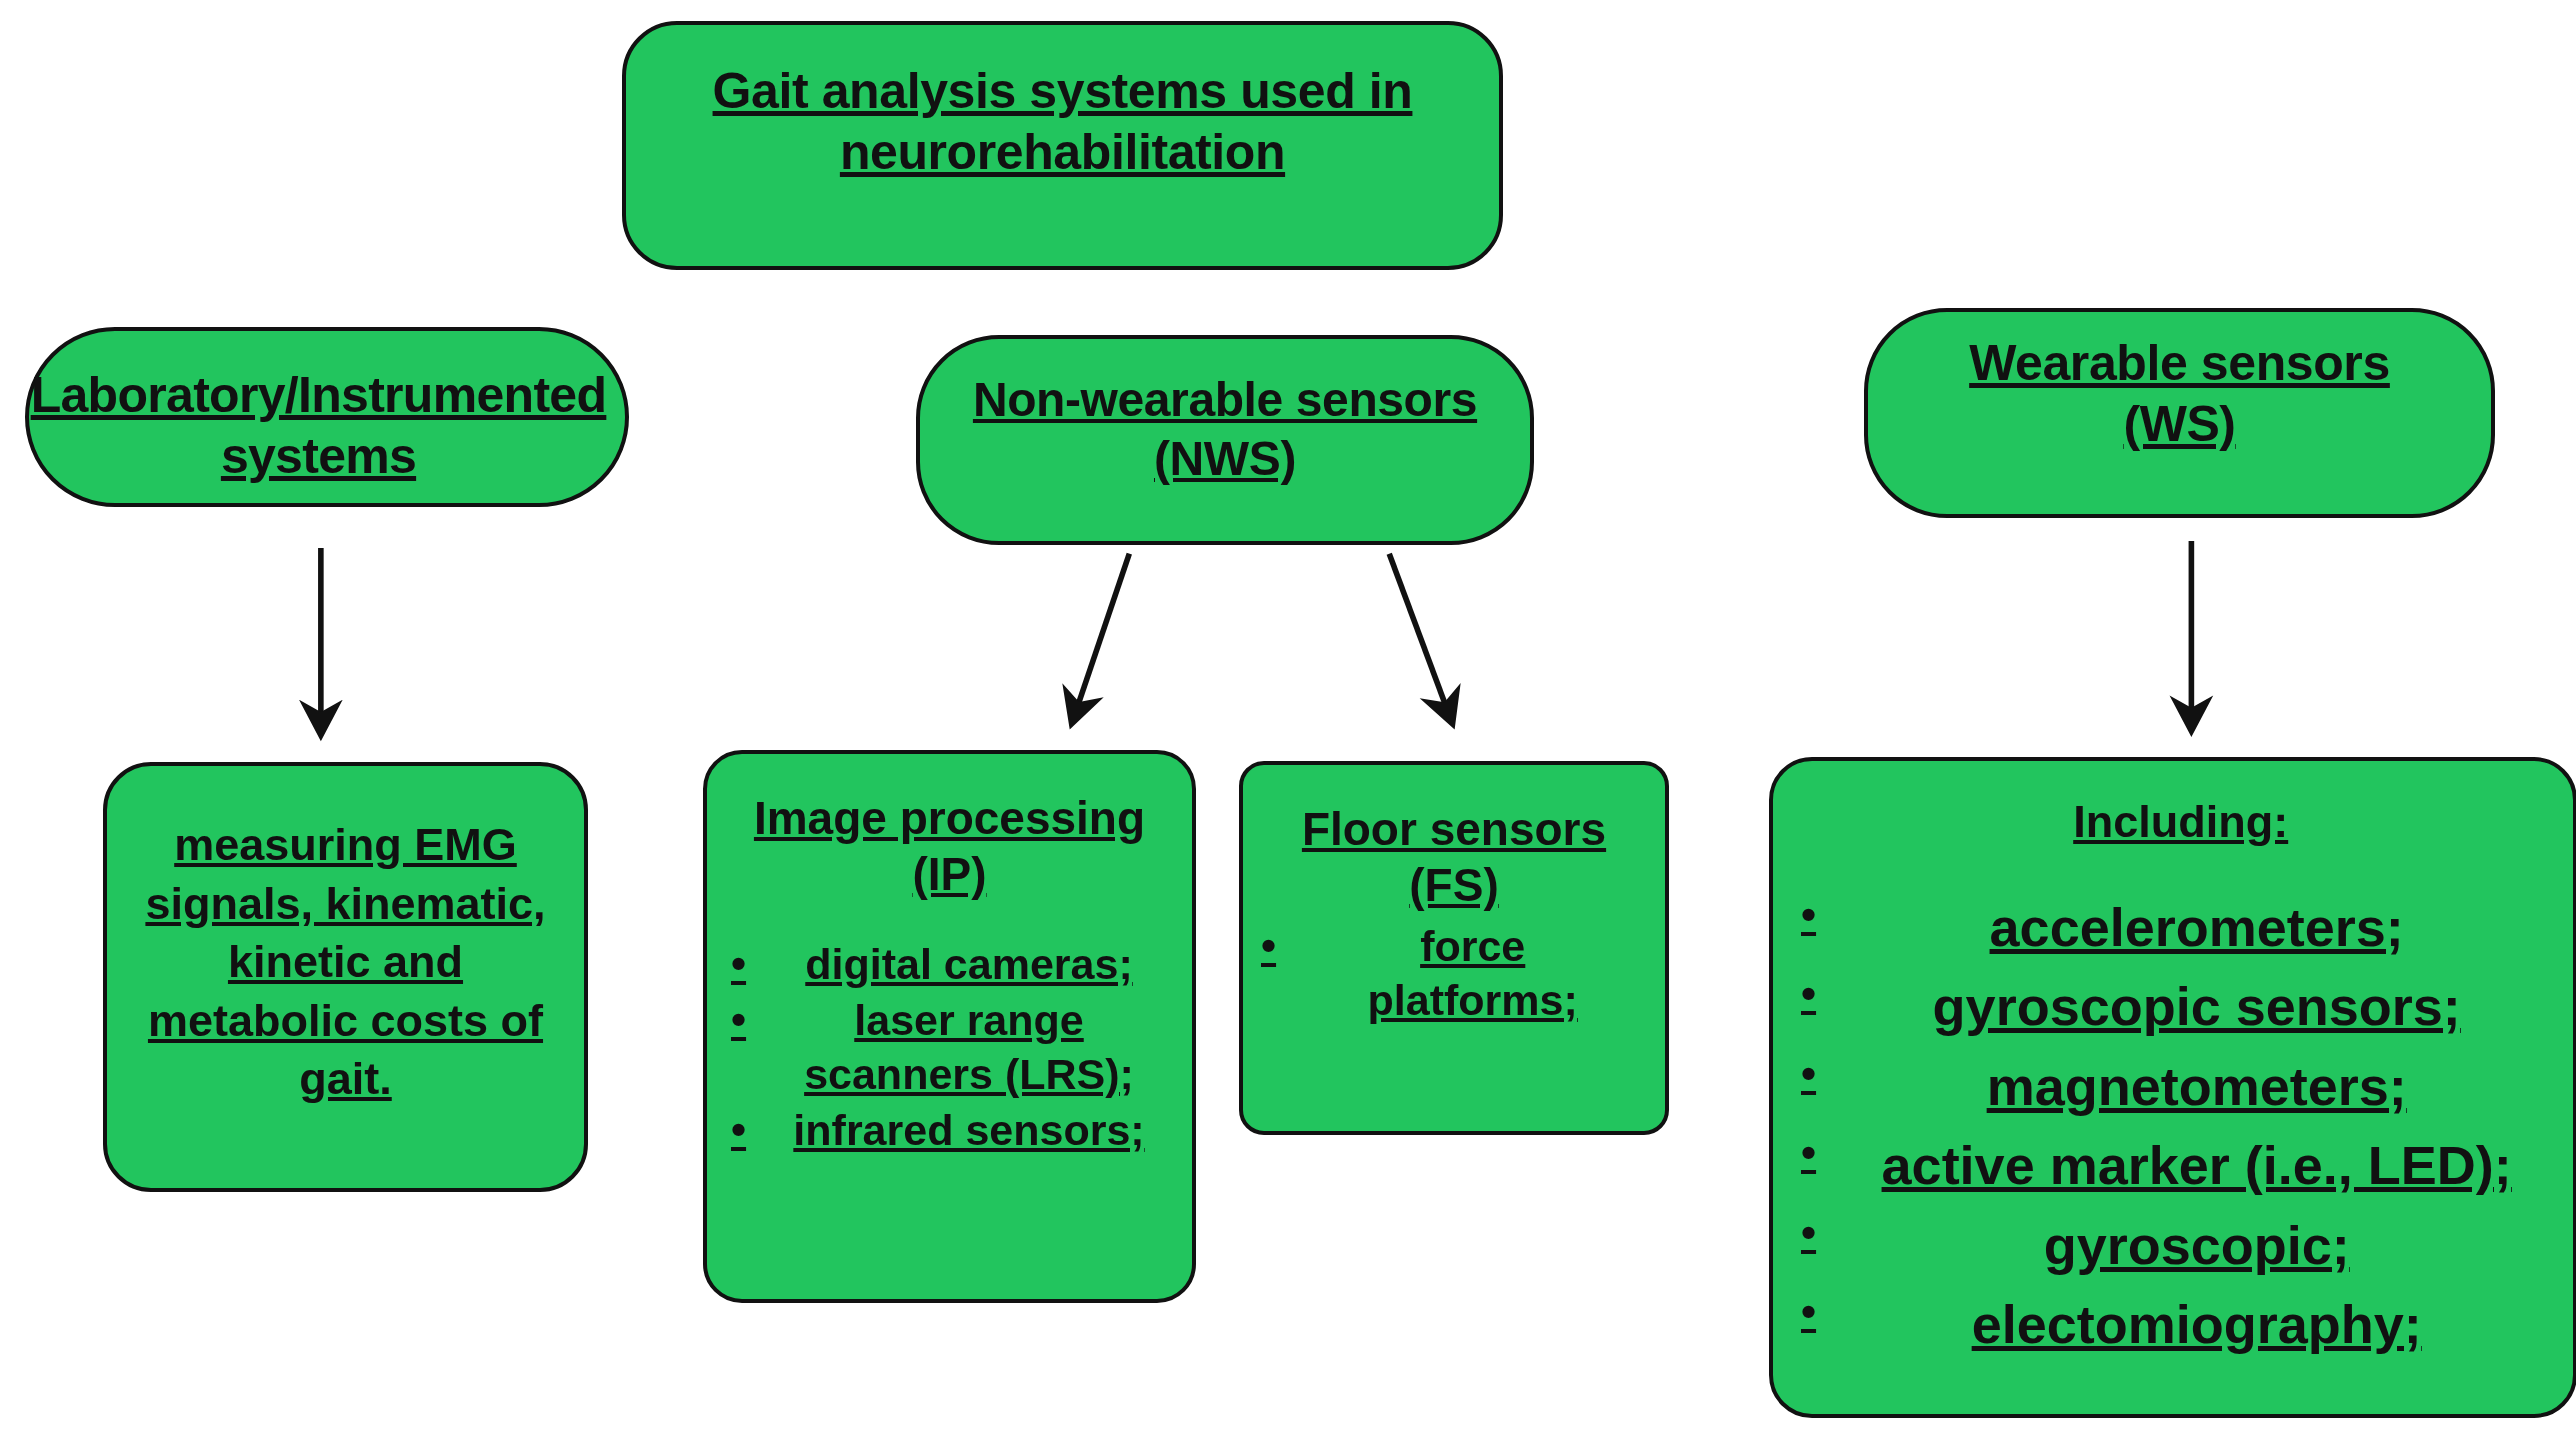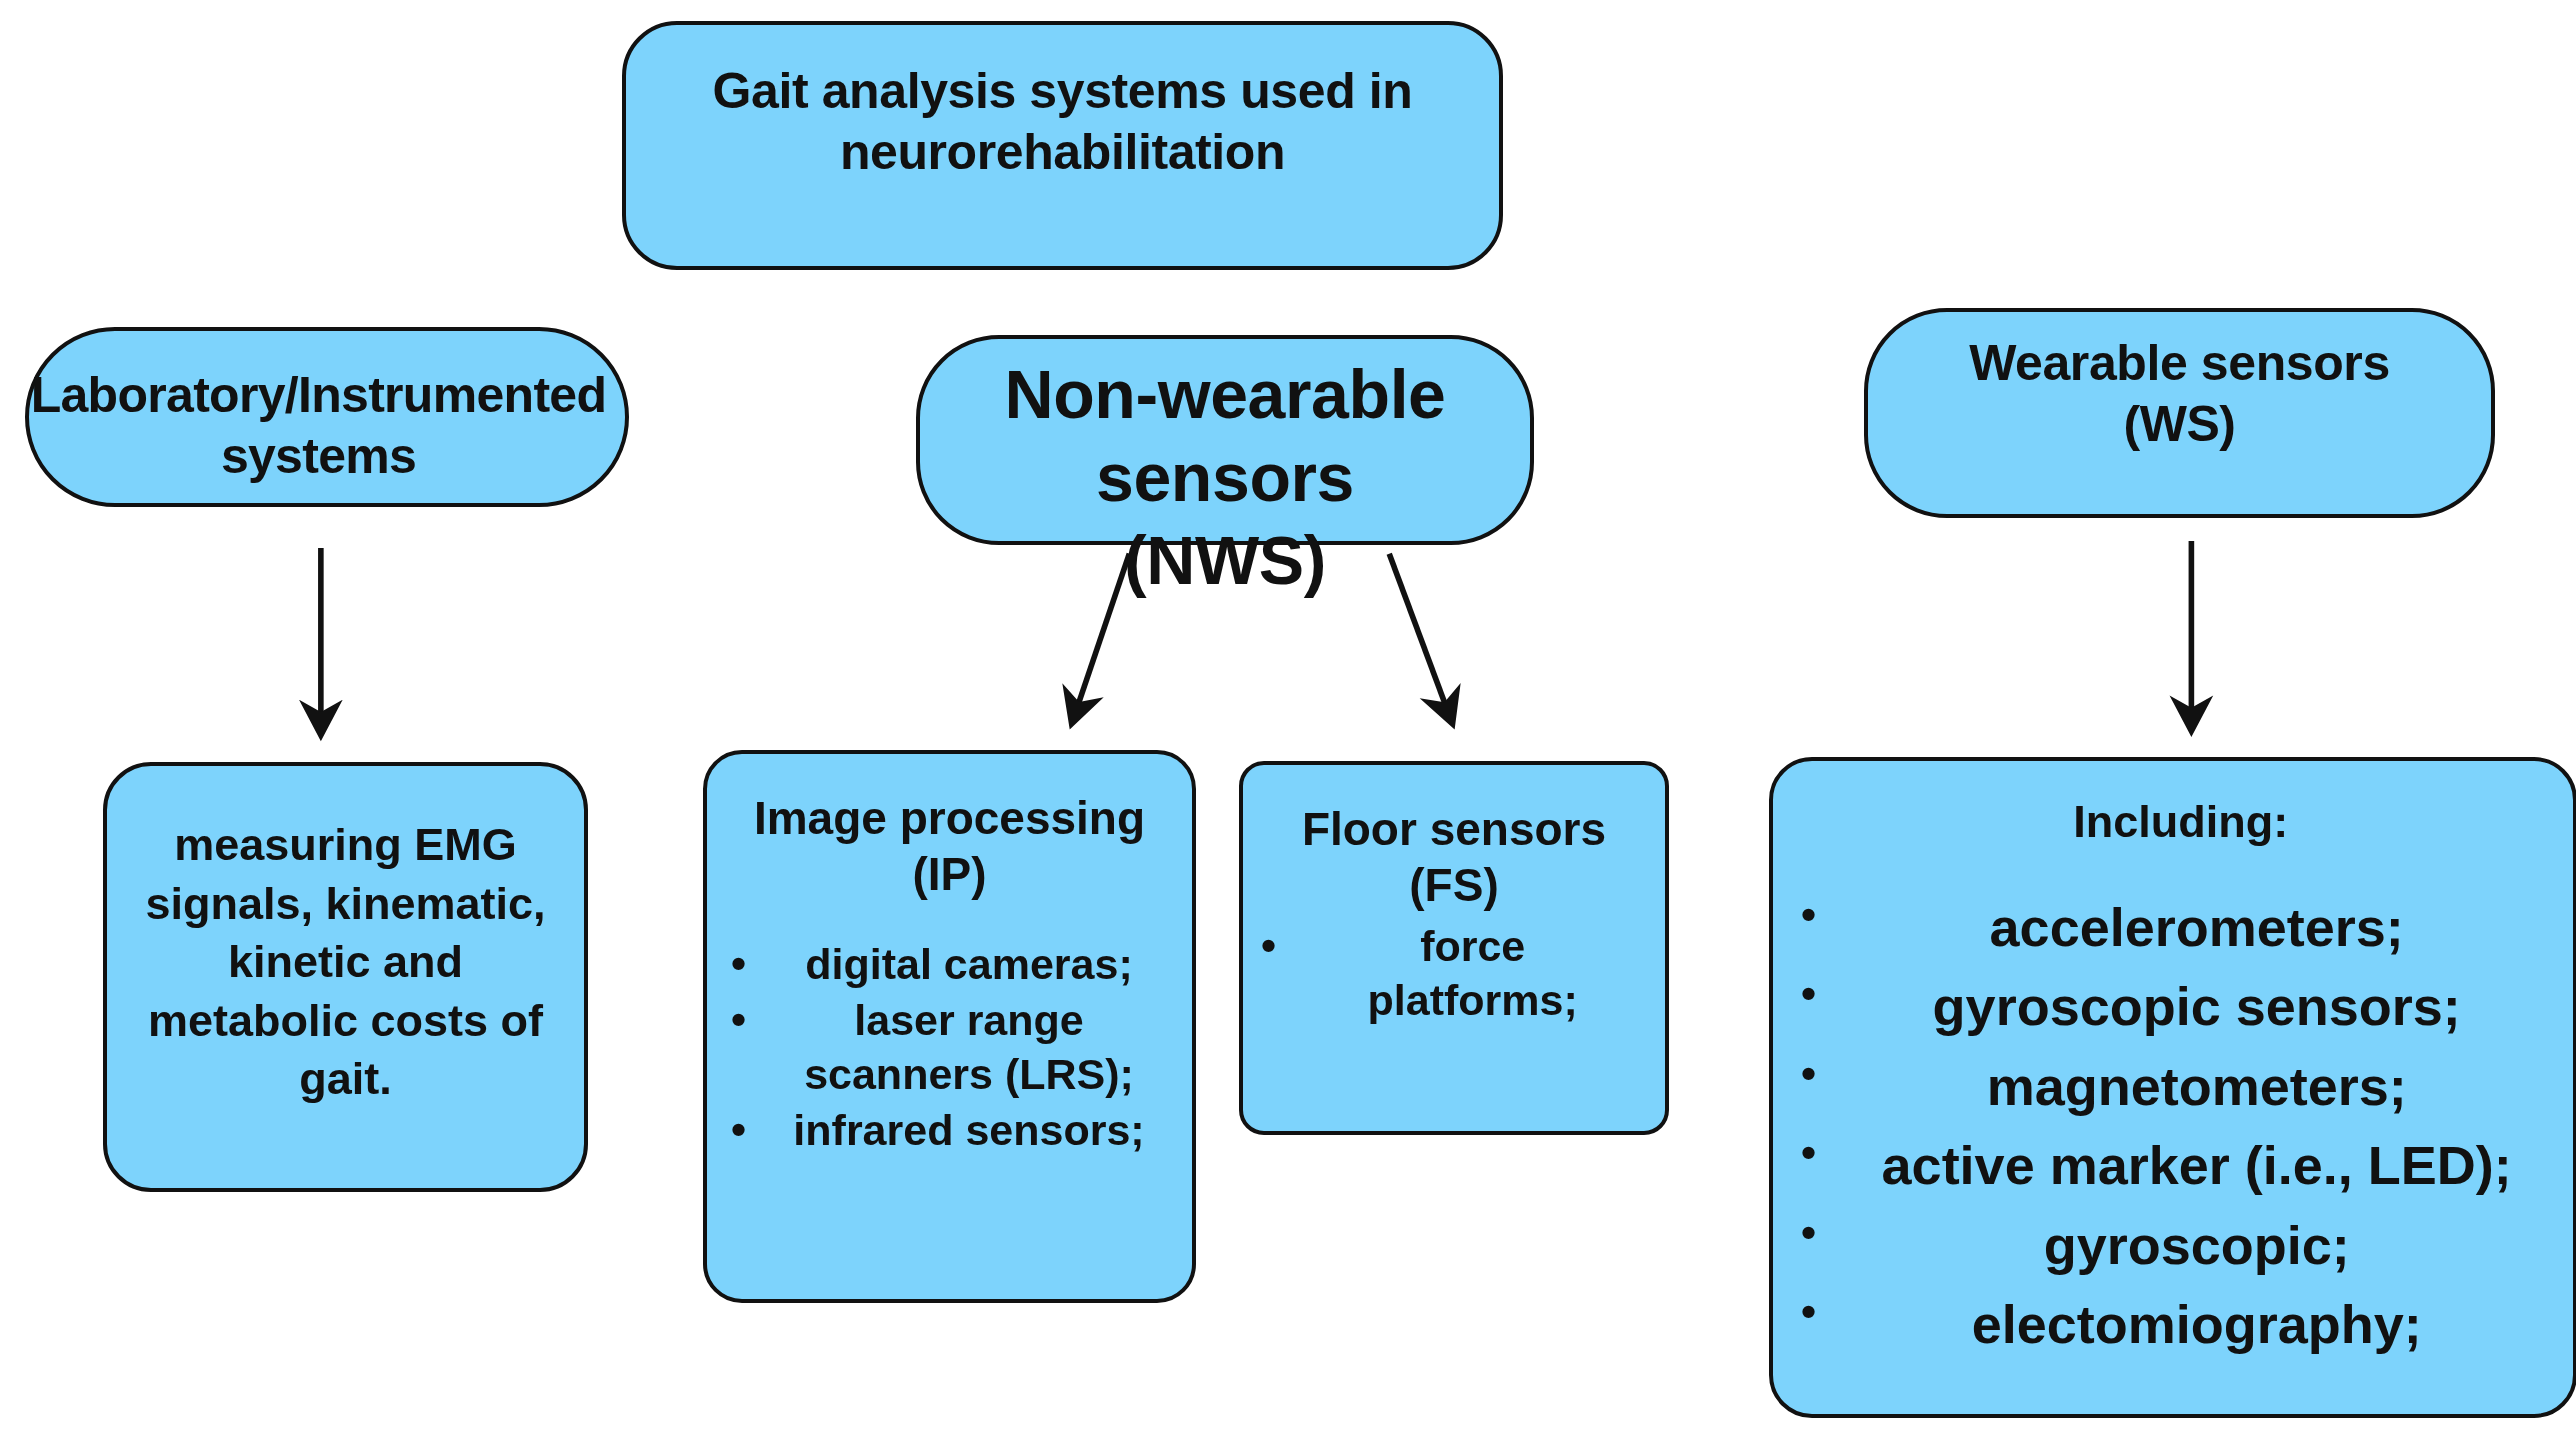--- a/index.html
+++ b/index.html
@@ -14,29 +14,30 @@
   #canvas {
     position: relative;
     width: 2576px;
     height: 1445px;
     background: #ffffff;
     overflow: hidden;
   }
   .node {
     position: absolute;
     box-sizing: border-box;
-    background: #7dd3fc;
+    background: #22c55e;
     border: 4.9px solid #111111;
     display: flex;
     flex-direction: column;
     justify-content: flex-start;
     color: #111111;
     font-weight: bold;
     line-height: 1.22;
     text-align: center;
+    text-decoration: underline;
   }
   .node .title {
     font-weight: bold;
     white-space: pre-line;
   }
   .node .body {
     font-weight: bold;
     white-space: pre-line;
   }
 
@@ -76,22 +77,22 @@
 
   #node-nws {
     left: 916px;
     top: 335px;
     width: 618px;
     height: 210px;
     border-radius: 83px;
     align-items: center;
   }
   #node-nws .title {
-    margin-top: 14px;
-    font-size: 68px;
+    margin-top: 32px;
+    font-size: 48px;
     letter-spacing: -0.4px;
   }
 
   #node-ws {
     left: 1864px;
     top: 308px;
     width: 631px;
     height: 210px;
     border-radius: 83px;
     align-items: center;

